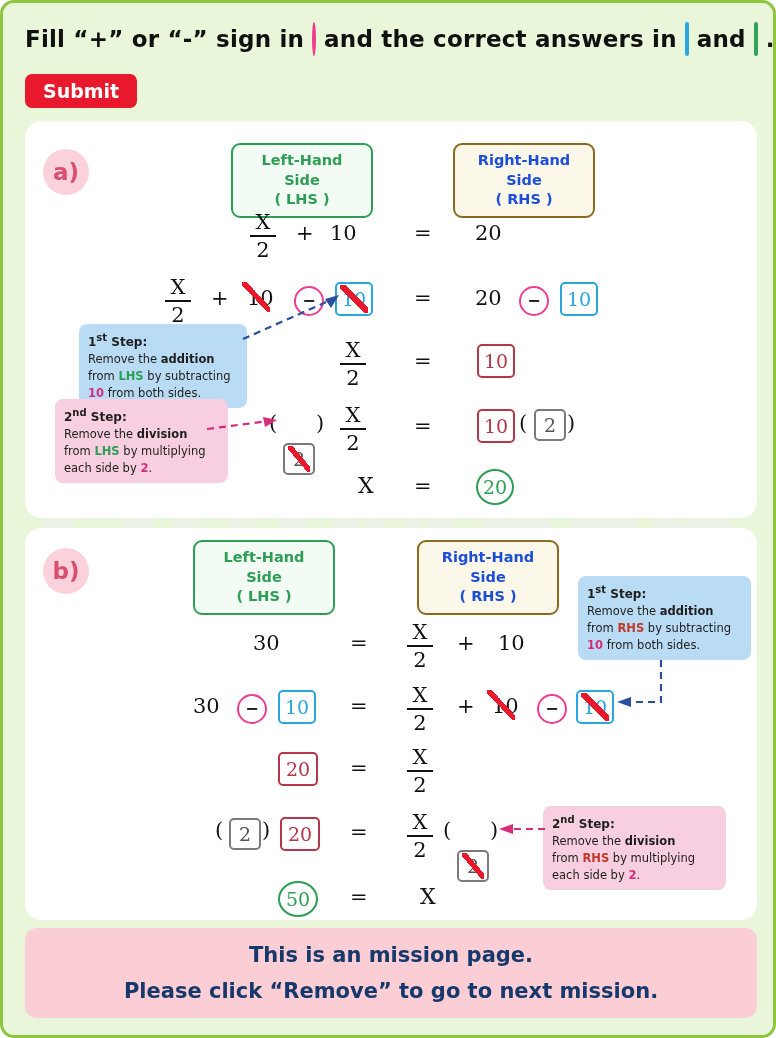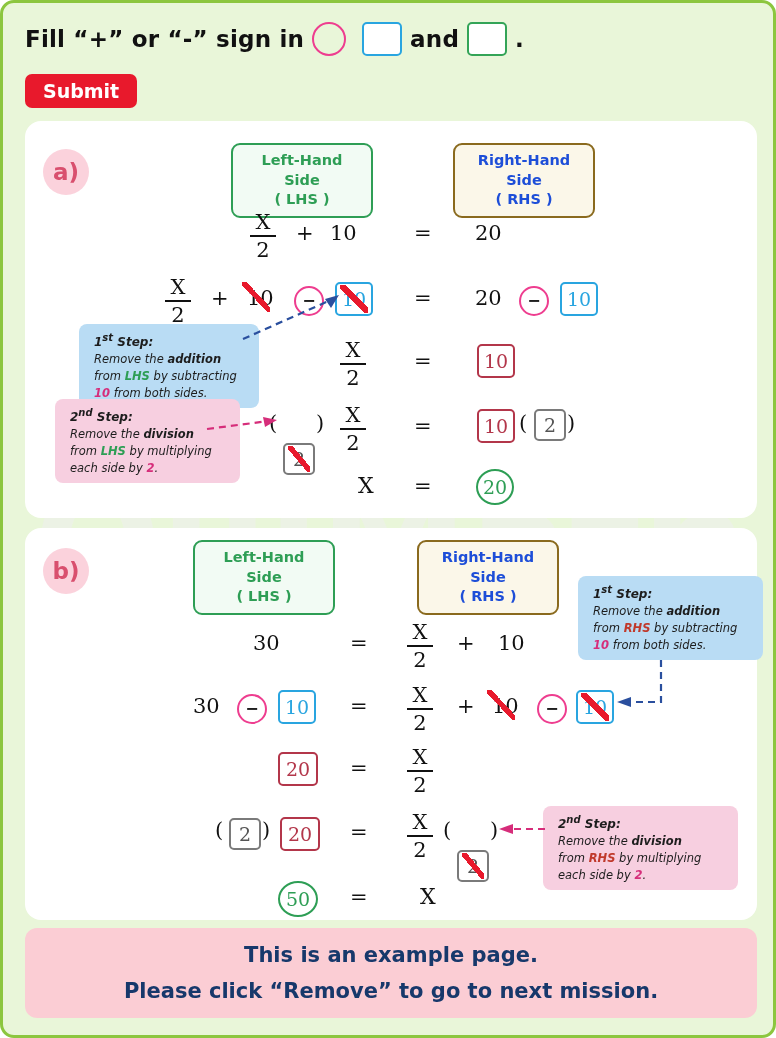--- a/index.html
+++ b/index.html
@@ -95,22 +95,22 @@
   .ab-red{border:2px solid #b3364a;color:#b3364a;}
   .ab-grey{border:2px solid #7a7a7a;color:#555;}
   .ab-green{border:2px solid #2e9e55;color:#2e9e55;border-radius:50%;}
   .ab-strike{position:relative;}
   .ab-strike::after{
     content:"";position:absolute;left:3px;top:1px;right:3px;bottom:1px;
     background:linear-gradient(to top right, transparent 44%, #e8192c 44%, #e8192c 60%, transparent 60%);
   }
   
   .callout{
-    position:absolute;border-radius:8px;padding:7px 15px;
-    font-size:11.5px;line-height:1.45;color:#1d1d1d;font-style:italic;
+    position:absolute;border-radius:8px;padding:7px 9px;
+    font-size:11.5px;line-height:1.45;color:#1d1d1d;
   }
   .callout .hd{font-weight:bold;font-size:12px;}
   .callout b{font-weight:bold;}
   .c-blue{background:#b9dcf4;}
   .c-pink{background:#f7cfe0;}
   .g{color:#2e9e55;font-weight:bold;margin-top:12px;}
   .r{color:#c0392b;font-weight:bold;}
   .p{color:#d62d7a;font-weight:bold;}
   
   .arrow{position:absolute;}
@@ -138,20 +138,21 @@
 
 <div class="page">
 
   <div class="watermark">
     <span style="opacity:.55;">QuiMath</span>
   </div>
 
   <div class="instruction">
     <span class="txt">Fill “+” or “-” sign in</span>
     <span class="circle-sign"></span>
+    <span class="txt">and the correct answers in</span>
     <span class="box-blue"></span>
     <span class="txt">and</span>
     <span class="box-green"></span>
     <span class="txt">.</span>
   </div>
 
   <div class="example-badge">Submit</div>
 
   <div class="card" id="card-a">
     <div class="cardinner">
@@ -359,17 +360,17 @@
       </div>
       <svg class="arrow" style="left:468px;top:288px;width:60px;height:26px;">
         <line x1="52" y1="13" x2="14" y2="13" stroke="#d62d7a" stroke-width="2.2" stroke-dasharray="7,5"></line>
         <polygon points="6,13 20,8 20,18" fill="#d62d7a"></polygon>
       </svg>
 
     </div>
   </div>
 
   <div class="footer">
-    <div>This is an example page.</div>
+    <div>This is an mission page.</div>
     <div>Please click “Remove” to go to next mission.</div>
   </div>
 
 </div>
 
 </body></html>

